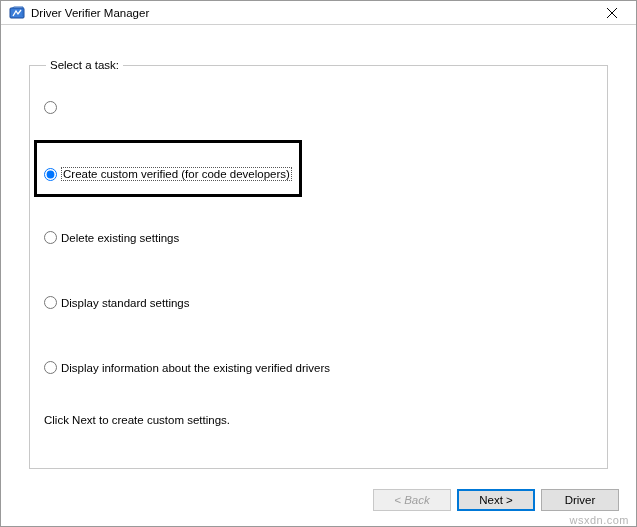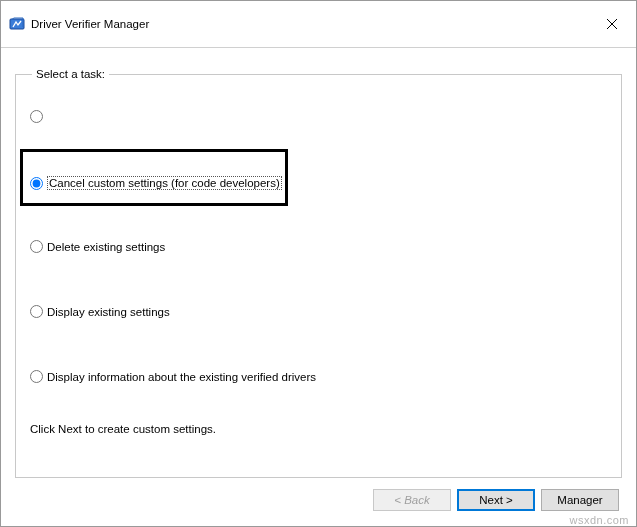--- a/index.html
+++ b/index.html
@@ -9,21 +9,21 @@
     }
     body {
       margin: 0;
       background: #fff;
       width: 637px;
       height: 527px;
       overflow: hidden;
       border: 1px solid #999;
     }
     .titlebar {
-      height: 47px;
+      height: 24px;
       display: flex;
       align-items: center;
       padding: 0 4px 0 8px;
       border-bottom: 1px solid #d0d0d0;
       background: #fff;
     }
     .titlebar .app-icon {
       width: 16px;
       height: 16px;
       margin-right: 6px;
@@ -50,21 +50,21 @@
     .close-btn svg {
       width: 10px;
       height: 10px;
     }
     .content {
       padding: 20px 14px 10px 14px;
     }
     fieldset.task-group {
       border: 1px solid #c8c8c8;
       padding: 10px 16px 0 16px;
-      margin: 0;
+      margin: 14px;
       position: relative;
       height: 410px;
     }
     fieldset.task-group legend {
       color: #000;
       padding: 0 4px;
       font-size: 11.5px;
     }
     .radio-row {
       display: flex;
@@ -161,41 +161,41 @@
     <legend>Select a task:</legend>
 
     <div class="highlight-box"></div>
 
     <label class="radio-row row1">
       <input type="radio" name="task" style="">
     </label>
 
     <label class="radio-row row2">
       <input type="radio" name="task" checked="" style="">
-      <span class="focus-label">Cancel custom settings (for code developers)</span>
+      <span class="focus-label">Create custom verified (for code developers)</span>
     </label>
 
     <label class="radio-row row3">
       <input type="radio" name="task" style="">
       <span>Delete existing settings</span>
     </label>
 
     <label class="radio-row row4">
       <input type="radio" name="task" style="">
-      <span>Display existing settings</span>
+      <span>Display standard settings</span>
     </label>
 
     <label class="radio-row row5">
       <input type="radio" name="task" style="">
       <span>Display information about the existing verified drivers</span>
     </label>
 
     <div class="instr1">Click Next to create custom settings.</div>
   </fieldset>
 </div>
 
 <div class="button-row">
   <button class="win-btn" disabled="">&lt; Back</button>
   <button class="win-btn default">Next &gt;</button>
-  <button class="win-btn">Manager</button>
+  <button class="win-btn">Driver</button>
 </div>
 
 <div class="watermark">wsxdn.com</div>
 
 </body></html>

